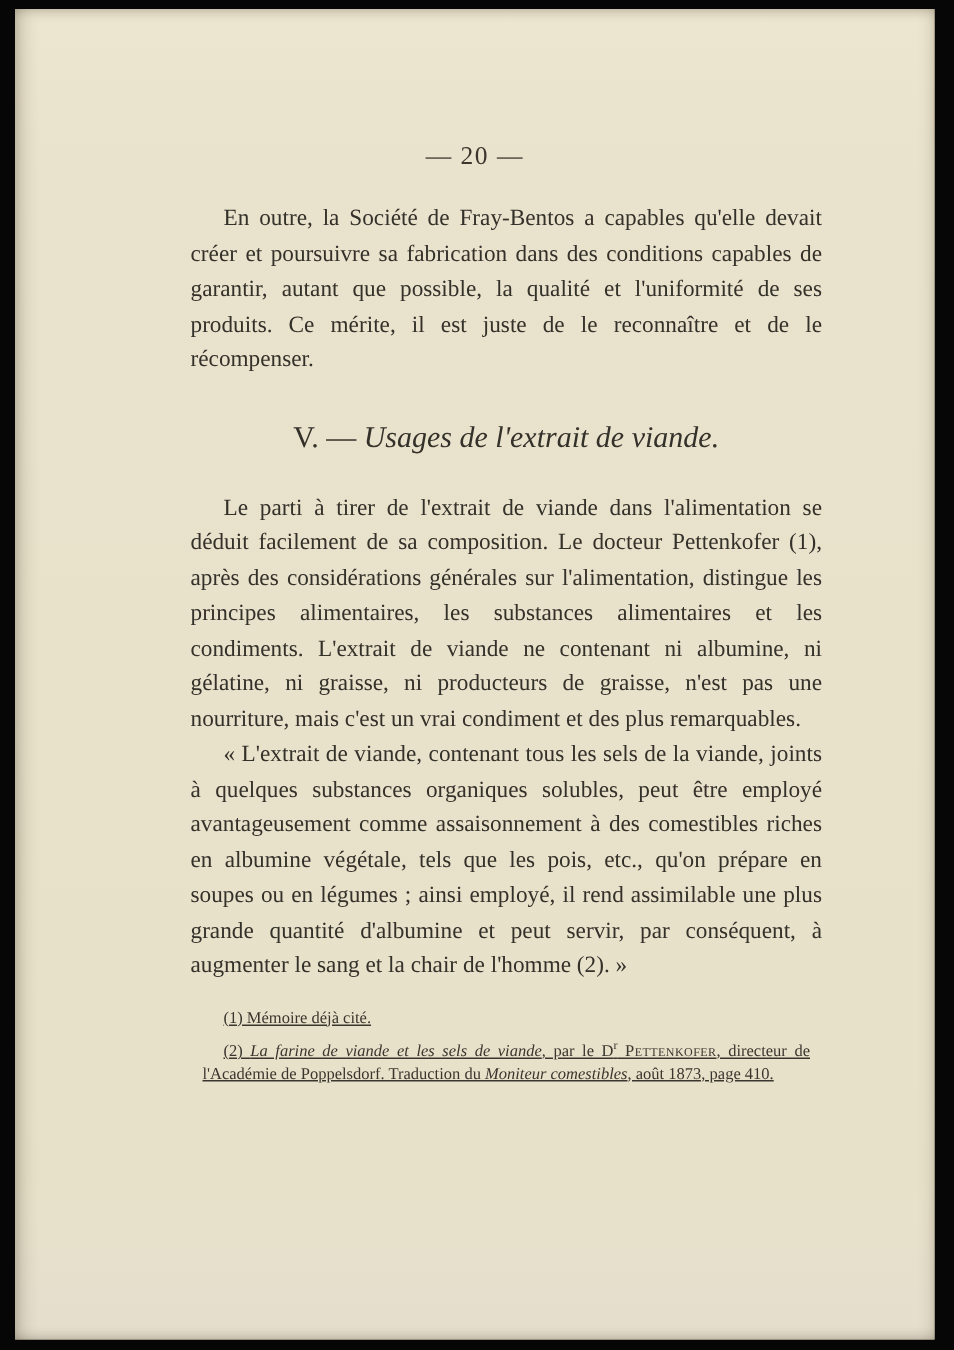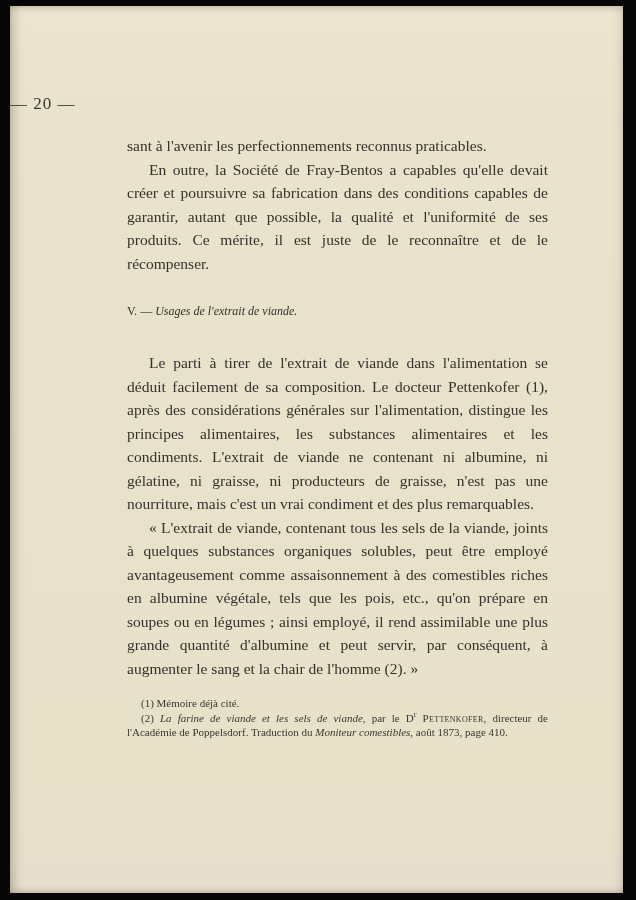--- a/index.html
+++ b/index.html
@@ -23,21 +23,21 @@
     background: #e9e2cc;
     background-image: linear-gradient(180deg, #ece5d0 0%, #e9e2cc 12%, #e8e1ca 88%, #e5decd 100%);
     box-shadow: inset 8px 0 14px -8px rgba(60,50,30,0.45),
                 inset -6px 0 12px -8px rgba(60,50,30,0.35),
                 inset 0 6px 10px -8px rgba(60,50,30,0.35),
                 inset 0 -6px 10px -8px rgba(60,50,30,0.35);
     color: #35322b;
   }
   .page-number {
     margin-top: 88px;
-    text-align: left;
+    text-align: center;
     font-size: 17px;
     letter-spacing: 1px;
     color: #3a362e;
   }
   .text-block {
     position: absolute;
     top: 128px;
     left: 117px;
     width: 421px;
   }
@@ -46,54 +46,54 @@
     font-size: 15.5px;
     line-height: 23.5px;
     text-align: justify;
     text-indent: 22px;
     color: #34312a;
   }
   p.body-para.no-indent {
     text-indent: 0;
   }
   h2.section-heading {
-    margin: 29px 0 32px 0;
-    font-size: 12px;
+    margin: 29px 0 23px 0;
+    font-size: 20px;
     font-weight: normal;
-    text-align: left;
+    text-align: center;
     color: #34312a;
   }
   .it { font-style: italic; }
   .sc { font-variant: small-caps; letter-spacing: 0.3px; }
   .footnotes {
     margin-top: 16px;
   }
   p.footnote {
-    margin: 0;
+    margin: 8px;
     font-size: 11px;
     line-height: 14.5px;
     text-align: justify;
     text-indent: 14px;
     color: #3a362e;
+    text-decoration: underline;
   }
   sup {
     font-size: 8px;
     line-height: 0;
   }
 </style>
 </head>
 <body>
 
 <div class="paper">
 
   <div class="page-number">— 20 —</div>
 
   <div class="text-block">
 
-    <p class="body-para no-indent">sant à l'avenir les perfectionnements reconnus praticables.</p>
 
     <p class="body-para">En outre, la Société de Fray-Bentos a capables qu'elle devait créer et poursuivre sa fabrication dans des conditions capables de garantir, autant que possible, la qualité et l'uniformité de ses produits. Ce mérite, il est juste de le reconnaître et de le récompenser.</p>
 
     <h2 class="section-heading"><span>V.</span><span> — </span><span class="it">Usages de l'extrait de viande.</span></h2>
 
     <p class="body-para">Le parti à tirer de l'extrait de viande dans l'alimentation se déduit facilement de sa composition. Le docteur Pettenkofer (1), après des considérations générales sur l'alimentation, distingue les principes alimentaires, les substances alimentaires et les condiments. L'extrait de viande ne contenant ni albumine, ni gélatine, ni graisse, ni producteurs de graisse, n'est pas une nourriture, mais c'est un vrai condiment et des plus remarquables.</p>
 
     <p class="body-para">« L'extrait de viande, contenant tous les sels de la viande, joints à quelques substances organiques solubles, peut être employé avantageusement comme assaisonnement à des comestibles riches en albumine végétale, tels que les pois, etc., qu'on prépare en soupes ou en légumes ; ainsi employé, il rend assimilable une plus grande quantité d'albumine et peut servir, par conséquent, à augmenter le sang et la chair de l'homme (2). »</p>
 
     <div class="footnotes">

